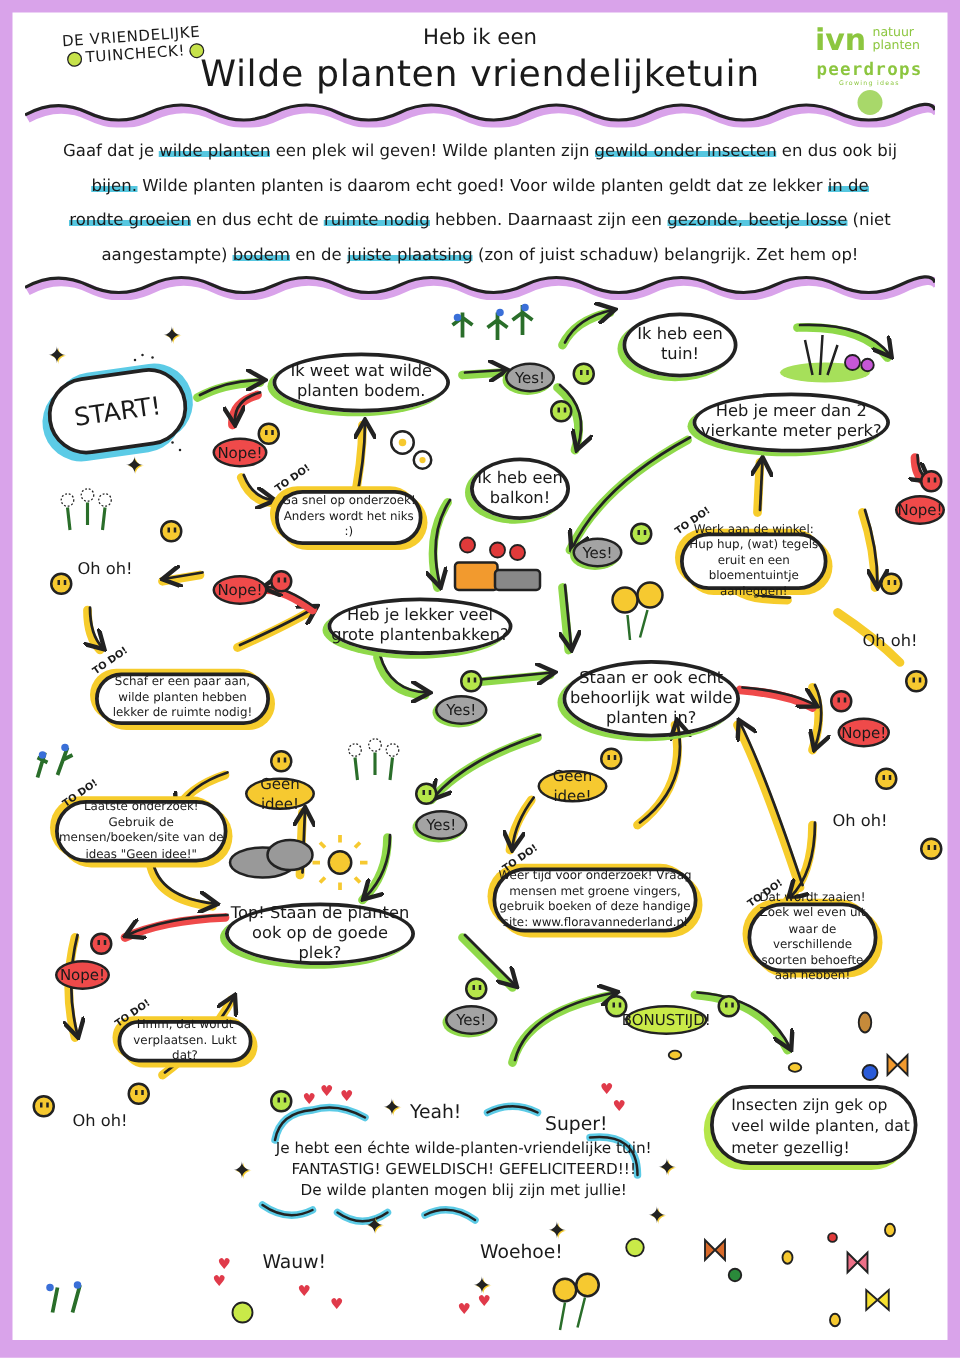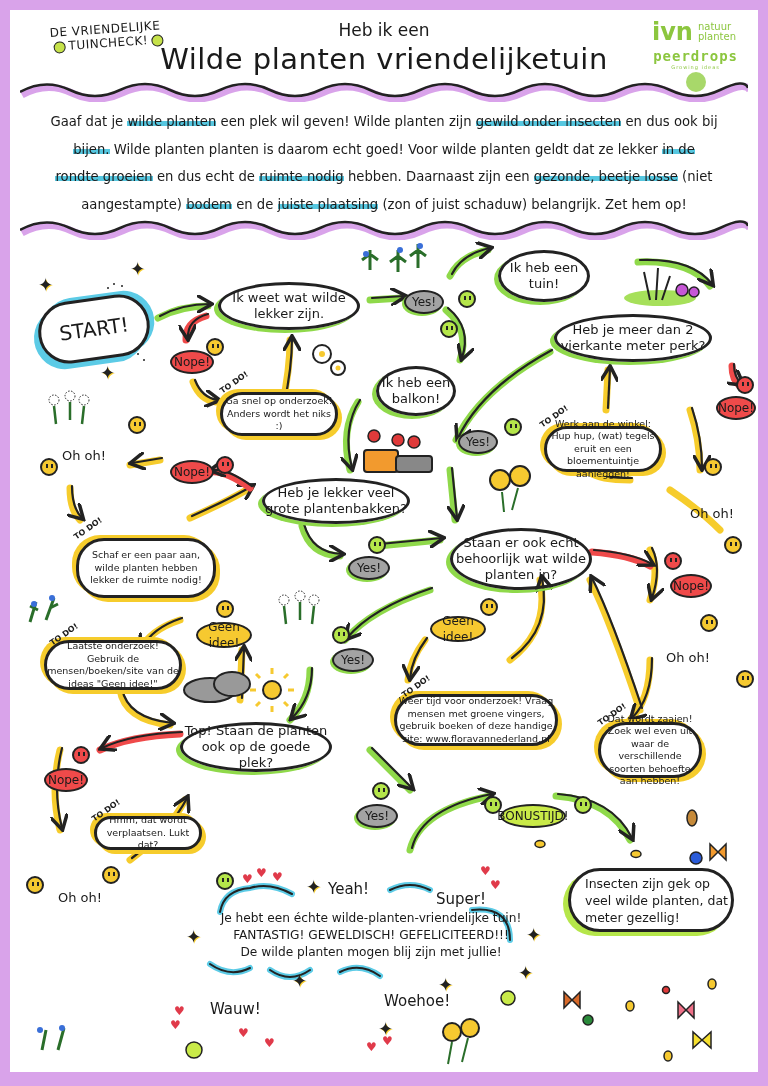--- a/index.html
+++ b/index.html
@@ -267,21 +267,21 @@
       <path d="M200 954 Q220 968 240 958 M260 960 Q280 974 300 960 M330 962 Q350 952 370 966" stroke="#5ccbe6" stroke-width="6"></path>
       <path d="M200 954 Q220 968 240 958 M260 960 Q280 974 300 960 M330 962 Q350 952 370 966" stroke="#222" stroke-width="2"></path>
     </g>
   </svg>
 
   <div class="bubble start hand" style="left:28px;top:288px;width:112px;height:62px;">START!</div>
   <div class="star" style="left:28px;top:266px">✦</div>
   <div class="star" style="left:120px;top:250px">✦</div>
   <div class="star" style="left:90px;top:354px">✦</div>
 
-  <div class="bubble oval-g hand" style="left:208px;top:272px;width:142px;height:48px;">Ik weet wat wilde lekker zijn.</div>
+  <div class="bubble oval-g hand" style="left:208px;top:272px;width:142px;height:48px;">Ik weet wat wilde planten bodem.</div>
   <div class="bubble nope hand" style="left:160px;top:340px;width:44px;height:24px;">Nope!</div>
   <div class="face y" style="left:196px;top:328px"></div>
   <div class="bubble cloud-y hand" style="left:210px;top:382px;width:118px;height:44px;">Ga snel op onderzoek! Anders wordt het niks :)</div>
   <div class="abs todo" style="left:208px;top:368px">TO DO!</div>
 
   <div class="bubble yes hand" style="left:394px;top:280px;width:40px;height:24px;">Yes!</div>
   <div class="face g" style="left:448px;top:280px"></div>
   <div class="face g" style="left:430px;top:310px"></div>
 
   <div class="bubble oval-g hand" style="left:488px;top:240px;width:92px;height:52px;">Ik heb een tuin!</div>
@@ -300,21 +300,21 @@
   <div class="face y" style="left:694px;top:448px"></div>
   <div class="face y" style="left:714px;top:526px"></div>
 
   <div class="abs ohoh hand" style="left:52px;top:438px"><span>Oh oh!</span></div>
   <div class="face y" style="left:118px;top:406px"></div>
   <div class="face y" style="left:30px;top:448px"></div>
   <div class="bubble nope hand" style="left:160px;top:450px;width:44px;height:24px;">Nope!</div>
   <div class="face r" style="left:206px;top:446px"></div>
 
   <div class="bubble oval-g hand" style="left:252px;top:468px;width:148px;height:46px;">Heb je lekker veel grote plantenbakken?</div>
-  <div class="bubble cloud-y hand" style="left:66px;top:528px;width:140px;height:60px;">Schaf er een paar aan, wilde planten hebben lekker de ruimte nodig!</div>
+  <div class="bubble cloud-y hand" style="left:66px;top:528px;width:140px;height:42px;">Schaf er een paar aan, wilde planten hebben lekker de ruimte nodig!</div>
   <div class="abs todo" style="left:62px;top:514px">TO DO!</div>
   <div class="bubble yes hand" style="left:338px;top:546px;width:42px;height:24px;">Yes!</div>
   <div class="face g" style="left:358px;top:526px"></div>
 
   <div class="bubble oval-g hand" style="left:440px;top:518px;width:142px;height:62px;">Staan er ook echt behoorlijk wat wilde planten in?</div>
   <div class="bubble nope hand" style="left:660px;top:564px;width:42px;height:24px;">Nope!</div>
   <div class="face r" style="left:654px;top:542px"></div>
 
   <div class="bubble geen hand" style="left:186px;top:612px;width:56px;height:26px;">Geen idee!</div>
   <div class="face y" style="left:206px;top:590px"></div>

